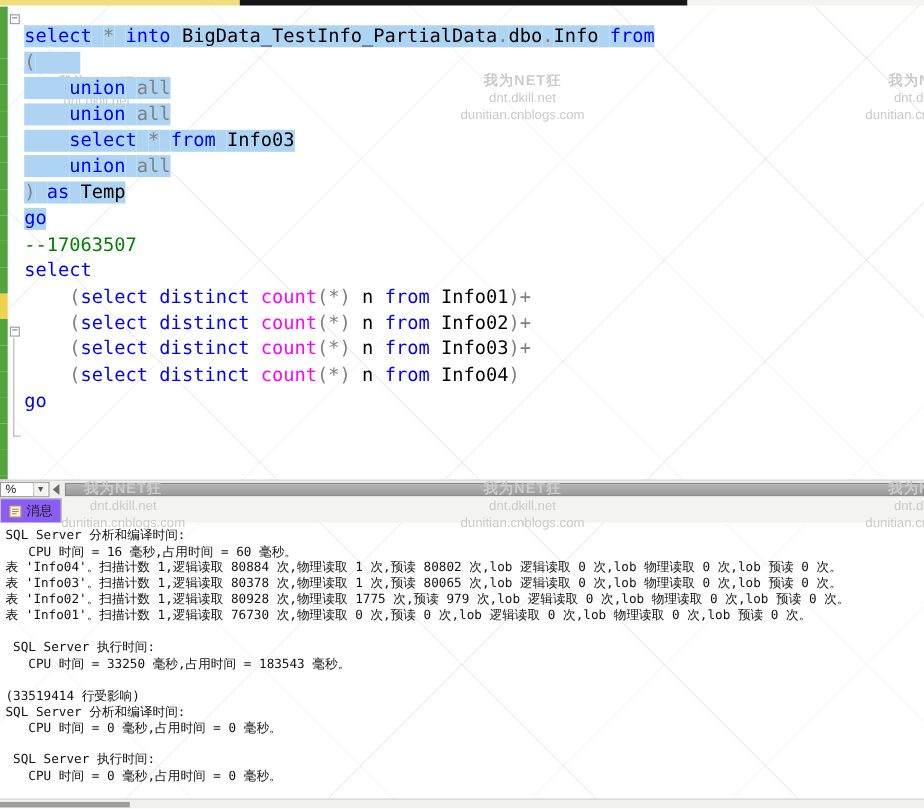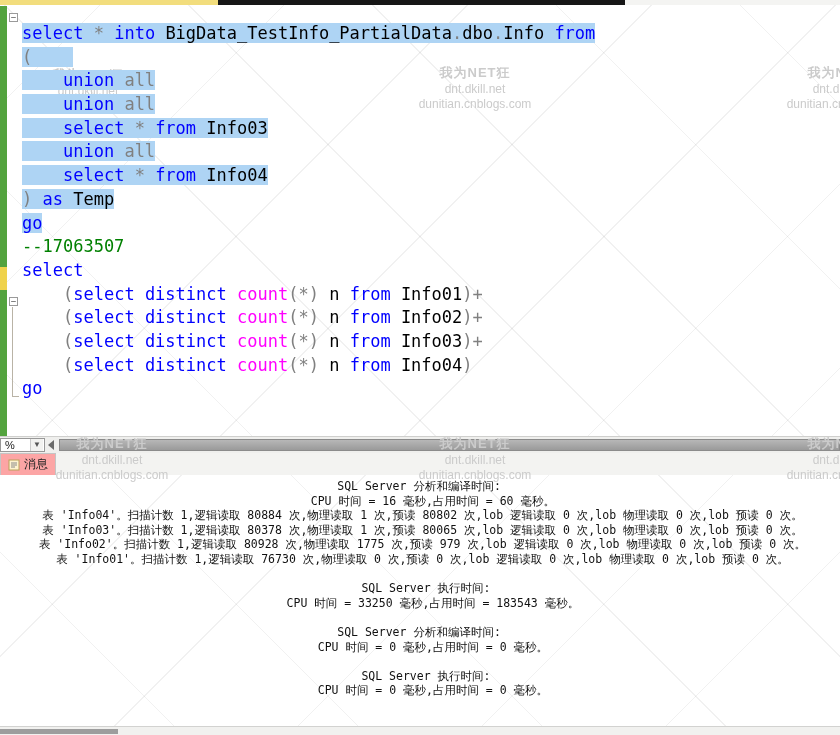--- a/index.html
+++ b/index.html
@@ -61,30 +61,30 @@
     border-top:5px solid transparent;border-bottom:5px solid transparent;border-right:6px solid #6a6a6a;
   }
   .hs-thumb{
     position:absolute;left:59px;top:2px;right:0;height:12px;
     background:linear-gradient(#b7b7b7,#9a9a9a);border:1px solid #8b8b8b;box-sizing:border-box;
   }
 
   
   .tabstrip{position:absolute;top:453px;left:0;width:840px;height:22px;background:#f3f3f1;z-index:3}
   .tab{
-    position:absolute;left:0;top:0;height:22px;min-width:56px;background:#fca5a5;
+    position:absolute;left:0;top:0;height:22px;min-width:56px;background:#8b5cf6;
     border:1px solid #c4c4c4;border-bottom:none;box-sizing:border-box;
     display:flex;align-items:center;gap:4px;padding:0 7px;font-size:12px;color:#222;cursor:pointer;
   }
   .msg-icon{width:12px;height:12px;display:inline-block}
 
   
   .messages{
     position:absolute;top:475px;left:0;width:840px;height:251px;background:transparent;z-index:1;
-    padding:4px 0 0 5px;box-sizing:border-box;text-align:center;
+    padding:4px 0 0 5px;box-sizing:border-box;
   }
   .msg-line{
     white-space:pre;height:14.6px;line-height:14.6px;
     font-family:"DejaVu Sans Mono",monospace;font-size:11.5px;color:#111;
   }
 
   
   .bscroll{position:absolute;top:726px;left:0;width:840px;height:9px;background:#f1f1ef;border-top:1px solid #d2d2d0;box-sizing:border-box;z-index:3}
   .bscroll .thumb{position:absolute;left:0;top:2px;width:118px;height:5px;background:#9d9d9d}
 
@@ -137,21 +137,20 @@
       <div class="fold-box" style="top: 292.4px;">−</div>
       <div class="guide" style="left: 5px; top: 302.4px; height: 88.8px;"></div>
     </div>
   <div class="code-lines" id="codeLines">
       <div class="code-line"><span class="tok-kw sel">select</span><span class="tok-pl sel"> </span><span class="tok-op sel">*</span><span class="tok-pl sel"> </span><span class="tok-kw sel">into</span><span class="tok-pl sel"> </span><span class="tok-id sel">BigData_TestInfo_PartialData</span><span class="tok-op sel">.</span><span class="tok-id sel">dbo</span><span class="tok-op sel">.</span><span class="tok-id sel">Info</span><span class="tok-pl sel"> </span><span class="tok-kw sel">from</span></div>
       <div class="code-line"><span class="tok-op sel">(</span><span class="tok-pl sel">    </span></div>
       <div class="code-line"><span class="tok-pl sel">    </span><span class="tok-kw sel">union</span><span class="tok-pl sel"> </span><span class="tok-op sel">all</span></div>
       <div class="code-line"><span class="tok-pl sel">    </span><span class="tok-kw sel">union</span><span class="tok-pl sel"> </span><span class="tok-op sel">all</span></div>
       <div class="code-line"><span class="tok-pl sel">    </span><span class="tok-kw sel">select</span><span class="tok-pl sel"> </span><span class="tok-op sel">*</span><span class="tok-pl sel"> </span><span class="tok-kw sel">from</span><span class="tok-pl sel"> </span><span class="tok-id sel">Info03</span></div>
       <div class="code-line"><span class="tok-pl sel">    </span><span class="tok-kw sel">union</span><span class="tok-pl sel"> </span><span class="tok-op sel">all</span></div>
-      <div class="code-line"><span class="tok-pl sel">    </span><span class="tok-kw sel">select</span><span class="tok-pl sel"> </span><span class="tok-op sel">*</span><span class="tok-pl sel"> </span><span class="tok-kw sel">from</span><span class="tok-pl sel"> </span><span class="tok-id sel">Info04</span></div>
       <div class="code-line"><span class="tok-op sel">)</span><span class="tok-pl sel"> </span><span class="tok-kw sel">as</span><span class="tok-pl sel"> </span><span class="tok-id sel">Temp</span></div>
       <div class="code-line"><span class="tok-kw sel">go</span></div>
       <div class="code-line"><span class="tok-cm">--17063507</span></div>
       <div class="code-line"><span class="tok-kw">select</span></div>
       <div class="code-line"><span class="tok-pl">    </span><span class="tok-op">(</span><span class="tok-kw">select</span><span class="tok-pl"> </span><span class="tok-kw">distinct</span><span class="tok-pl"> </span><span class="tok-fn">count</span><span class="tok-op">(*)</span><span class="tok-pl"> </span><span class="tok-id">n</span><span class="tok-pl"> </span><span class="tok-kw">from</span><span class="tok-pl"> </span><span class="tok-id">Info01</span><span class="tok-op">)+</span></div>
       <div class="code-line"><span class="tok-pl">    </span><span class="tok-op">(</span><span class="tok-kw">select</span><span class="tok-pl"> </span><span class="tok-kw">distinct</span><span class="tok-pl"> </span><span class="tok-fn">count</span><span class="tok-op">(*)</span><span class="tok-pl"> </span><span class="tok-id">n</span><span class="tok-pl"> </span><span class="tok-kw">from</span><span class="tok-pl"> </span><span class="tok-id">Info02</span><span class="tok-op">)+</span></div>
       <div class="code-line"><span class="tok-pl">    </span><span class="tok-op">(</span><span class="tok-kw">select</span><span class="tok-pl"> </span><span class="tok-kw">distinct</span><span class="tok-pl"> </span><span class="tok-fn">count</span><span class="tok-op">(*)</span><span class="tok-pl"> </span><span class="tok-id">n</span><span class="tok-pl"> </span><span class="tok-kw">from</span><span class="tok-pl"> </span><span class="tok-id">Info03</span><span class="tok-op">)+</span></div>
       <div class="code-line"><span class="tok-pl">    </span><span class="tok-op">(</span><span class="tok-kw">select</span><span class="tok-pl"> </span><span class="tok-kw">distinct</span><span class="tok-pl"> </span><span class="tok-fn">count</span><span class="tok-op">(*)</span><span class="tok-pl"> </span><span class="tok-id">n</span><span class="tok-pl"> </span><span class="tok-kw">from</span><span class="tok-pl"> </span><span class="tok-id">Info04</span><span class="tok-op">)</span></div>
       <div class="code-line"><span class="tok-kw">go</span></div>
     </div>
@@ -182,20 +181,21 @@
     <div class="msg-line">SQL Server 分析和编译时间: </div>
     <div class="msg-line">   CPU 时间 = 16 毫秒,占用时间 = 60 毫秒。</div>
     <div class="msg-line">表 'Info04'。扫描计数 1,逻辑读取 80884 次,物理读取 1 次,预读 80802 次,lob 逻辑读取 0 次,lob 物理读取 0 次,lob 预读 0 次。</div>
     <div class="msg-line">表 'Info03'。扫描计数 1,逻辑读取 80378 次,物理读取 1 次,预读 80065 次,lob 逻辑读取 0 次,lob 物理读取 0 次,lob 预读 0 次。</div>
     <div class="msg-line">表 'Info02'。扫描计数 1,逻辑读取 80928 次,物理读取 1775 次,预读 979 次,lob 逻辑读取 0 次,lob 物理读取 0 次,lob 预读 0 次。</div>
     <div class="msg-line">表 'Info01'。扫描计数 1,逻辑读取 76730 次,物理读取 0 次,预读 0 次,lob 逻辑读取 0 次,lob 物理读取 0 次,lob 预读 0 次。</div>
     <div class="msg-line"> </div>
     <div class="msg-line"> SQL Server 执行时间:</div>
     <div class="msg-line">   CPU 时间 = 33250 毫秒,占用时间 = 183543 毫秒。</div>
     <div class="msg-line"> </div>
+    <div class="msg-line">(33519414 行受影响)</div>
     <div class="msg-line">SQL Server 分析和编译时间: </div>
     <div class="msg-line">   CPU 时间 = 0 毫秒,占用时间 = 0 毫秒。</div>
     <div class="msg-line"> </div>
     <div class="msg-line"> SQL Server 执行时间:</div>
     <div class="msg-line">   CPU 时间 = 0 毫秒,占用时间 = 0 毫秒。</div>
   </div>
 
 <div class="bscroll">
   <div class="thumb"></div>
 </div>

